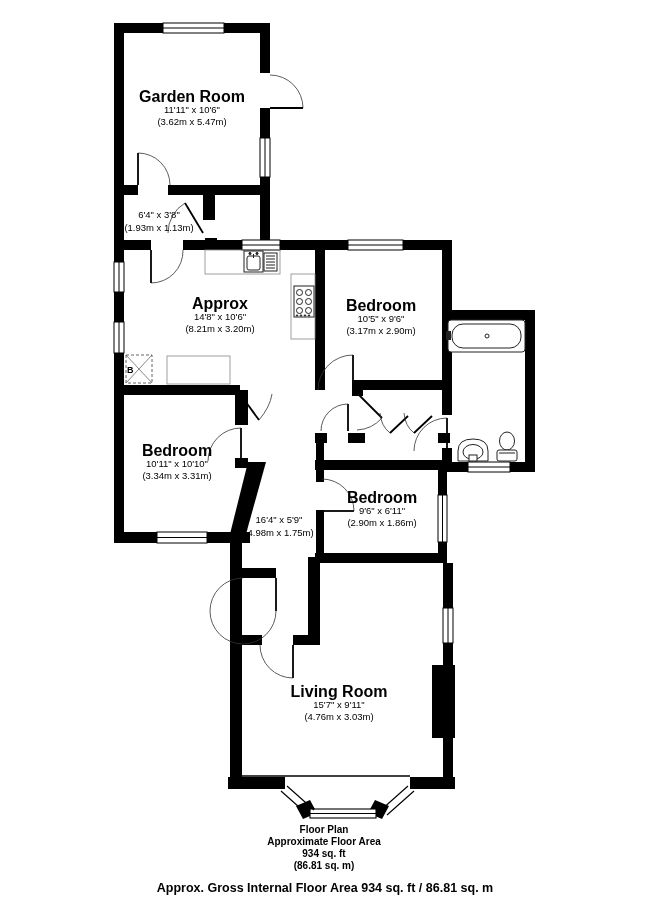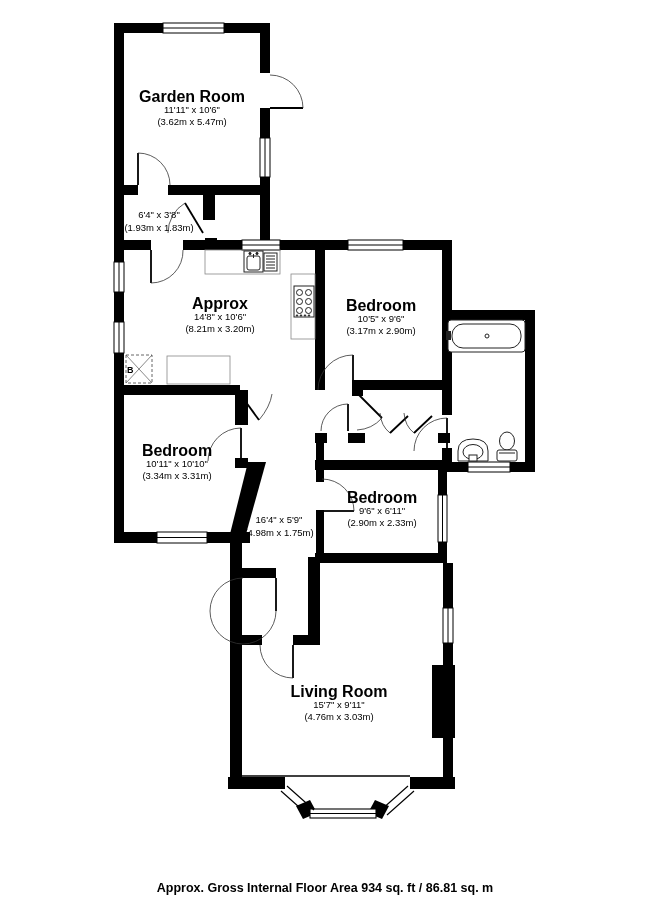--- a/index.html
+++ b/index.html
@@ -238,21 +238,21 @@
   </svg>
 
   <div class="room-label" style="left:117px;top:91px">
     <div class="rname">Garden Room</div>
     <div class="rdim">11'11" x 10'6"</div>
     <div class="rdim">(3.62m x 5.47m)</div>
   </div>
 
   <div class="room-label" style="left:84px;top:209px">
     <div class="rdim">6'4" x 3'8"</div>
-    <div class="rdim">(1.93m x 1.83m)</div>
+    <div class="rdim">(1.93m x 1.13m)</div>
   </div>
 
   <div class="room-label" style="left:145px;top:298px">
     <div class="rname">Approx</div>
     <div class="rdim">14'8" x 10'6"</div>
     <div class="rdim">(8.21m x 3.20m)</div>
   </div>
 
   <div class="room-label" style="left:306px;top:300px">
     <div class="rname">Bedroom</div>
@@ -268,25 +268,31 @@
   </div>
 
   <div class="room-label" style="left:204px;top:514px">
     <div class="rdim">16'4" x 5'9"</div>
     <div class="rdim">(4.98m x 1.75m)</div>
   </div>
 
   <div class="room-label" style="left:307px;top:492px">
     <div class="rname">Bedroom</div>
     <div class="rdim">9'6" x 6'11"</div>
-    <div class="rdim">(2.90m x 2.33m)</div>
+    <div class="rdim">(2.90m x 1.86m)</div>
   </div>
 
   <div class="room-label" style="left:264px;top:686px">
     <div class="rname">Living Room</div>
     <div class="rdim">15'7" x 9'11"</div>
     <div class="rdim">(4.76m x 3.03m)</div>
   </div>
 
+  <div class="caption" style="left:249px;top:824px">
+    <div>Floor Plan</div>
+    <div>Approximate Floor Area</div>
+    <div>934 sq. ft</div>
+    <div>(86.81 sq. m)</div>
+  </div>
 
   <div id="footer-text">Approx. Gross Internal Floor Area 934 sq. ft / 86.81 sq. m</div>
 
 </div>
 
 </body></html>

